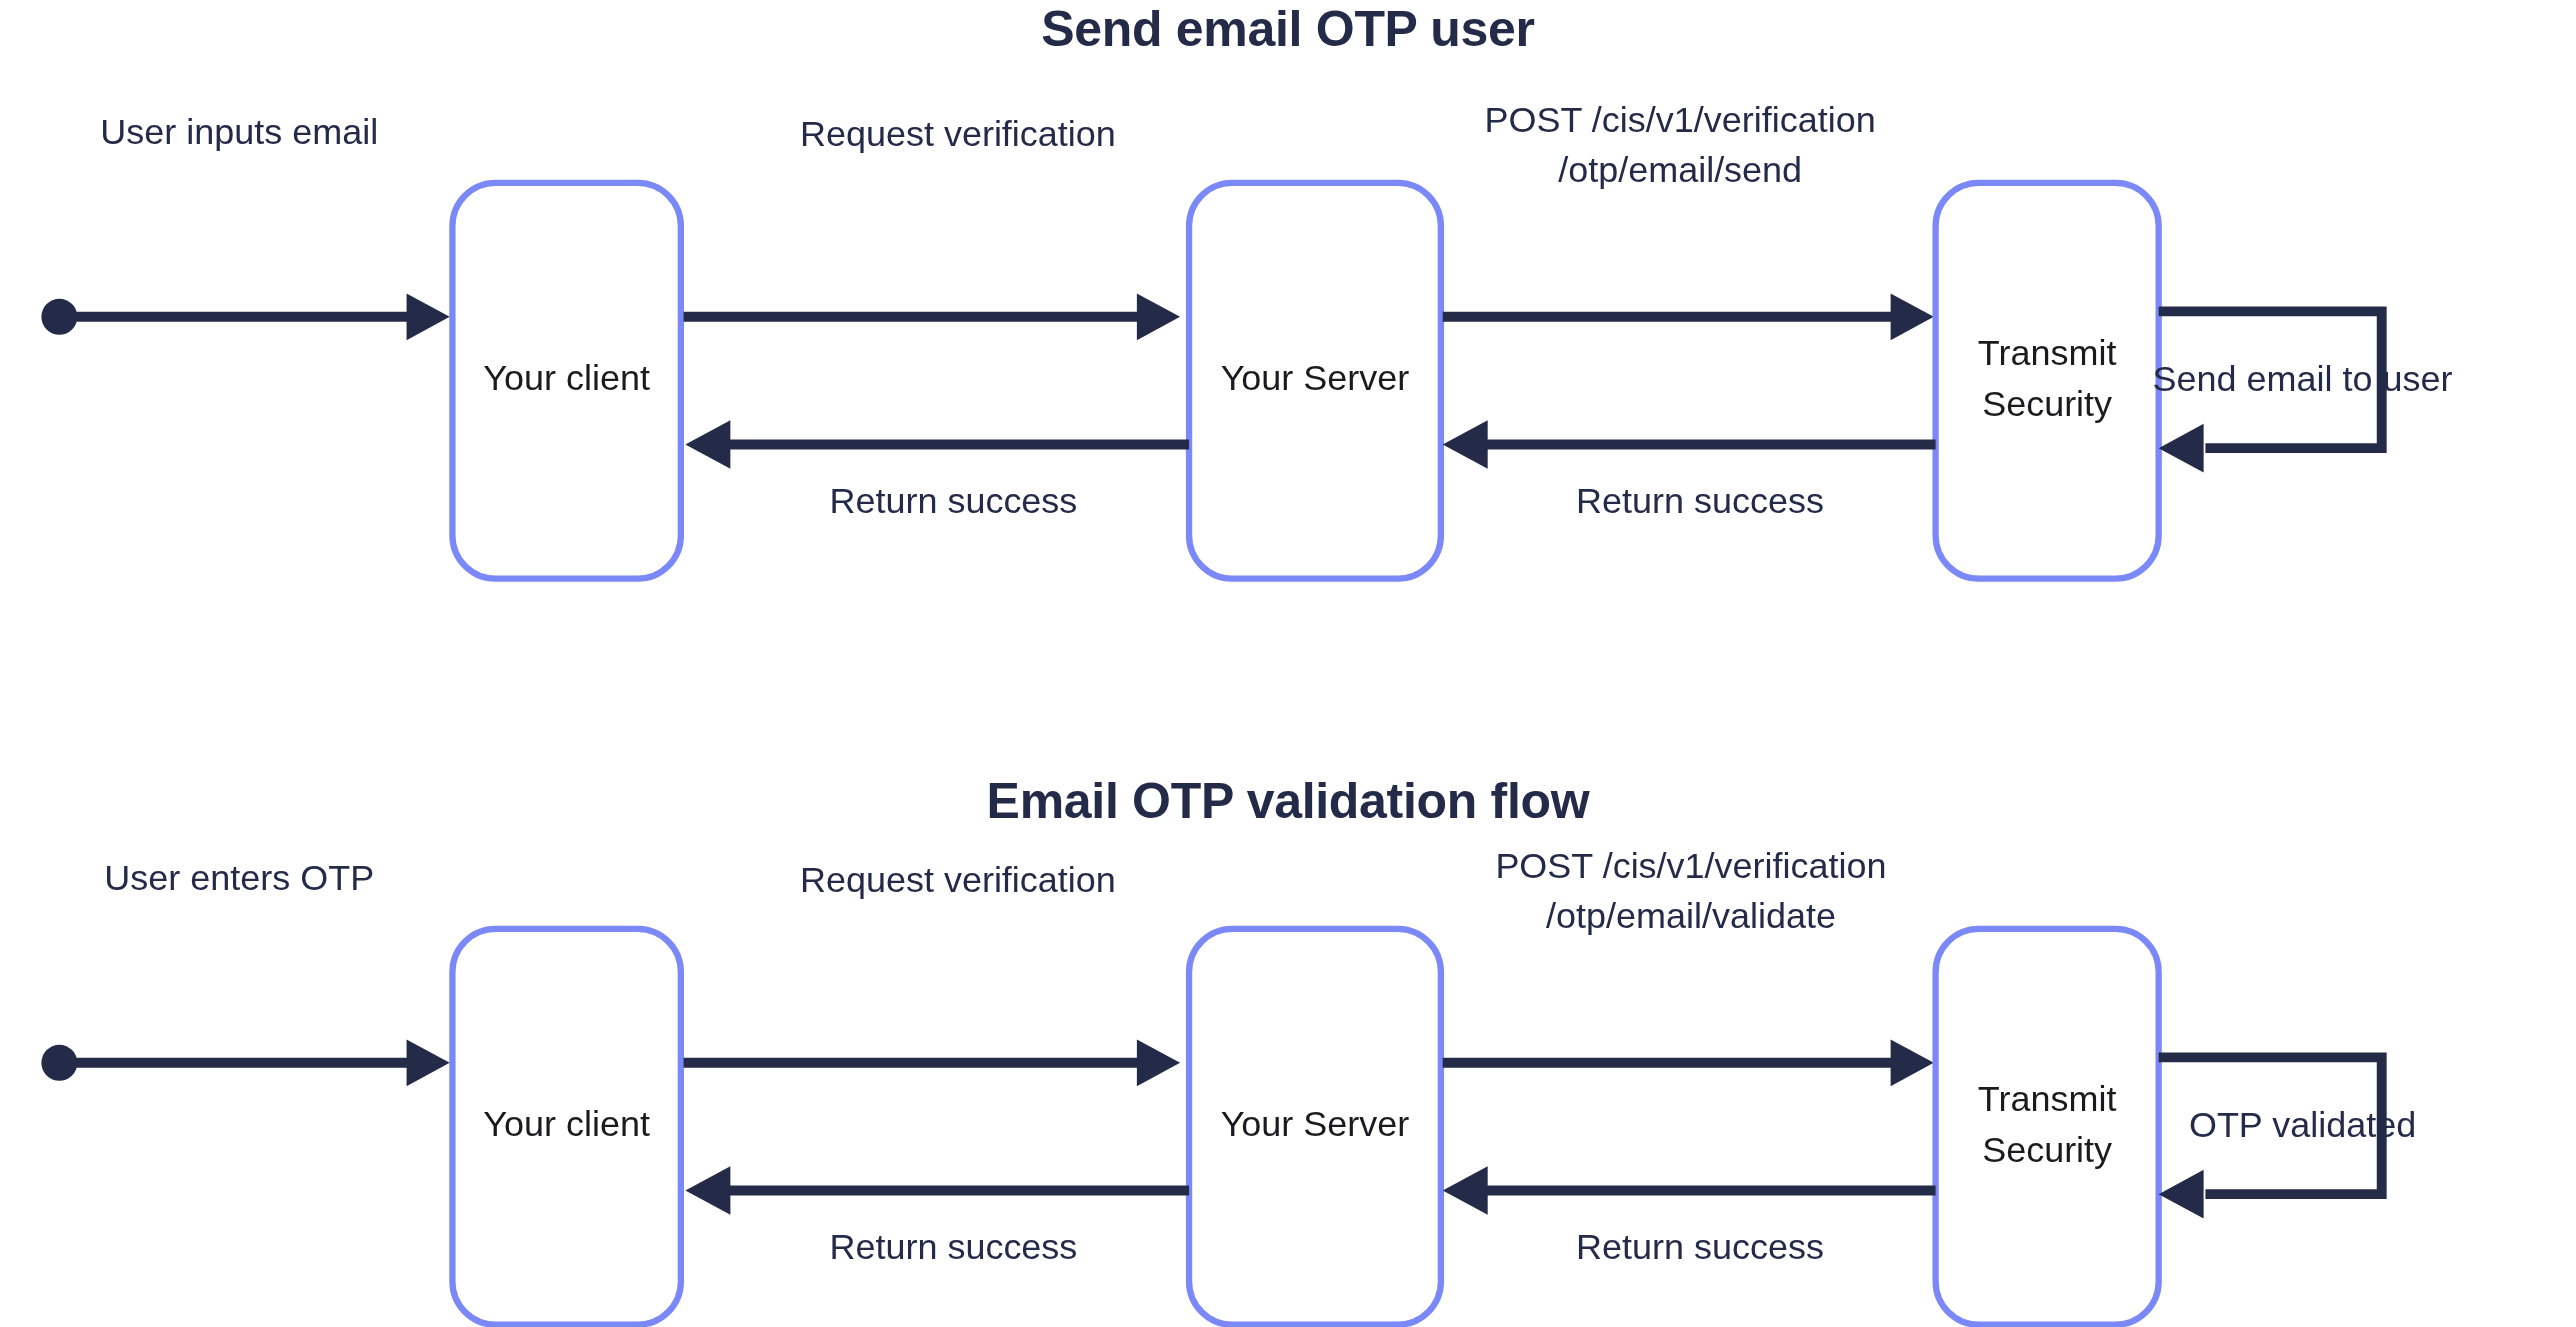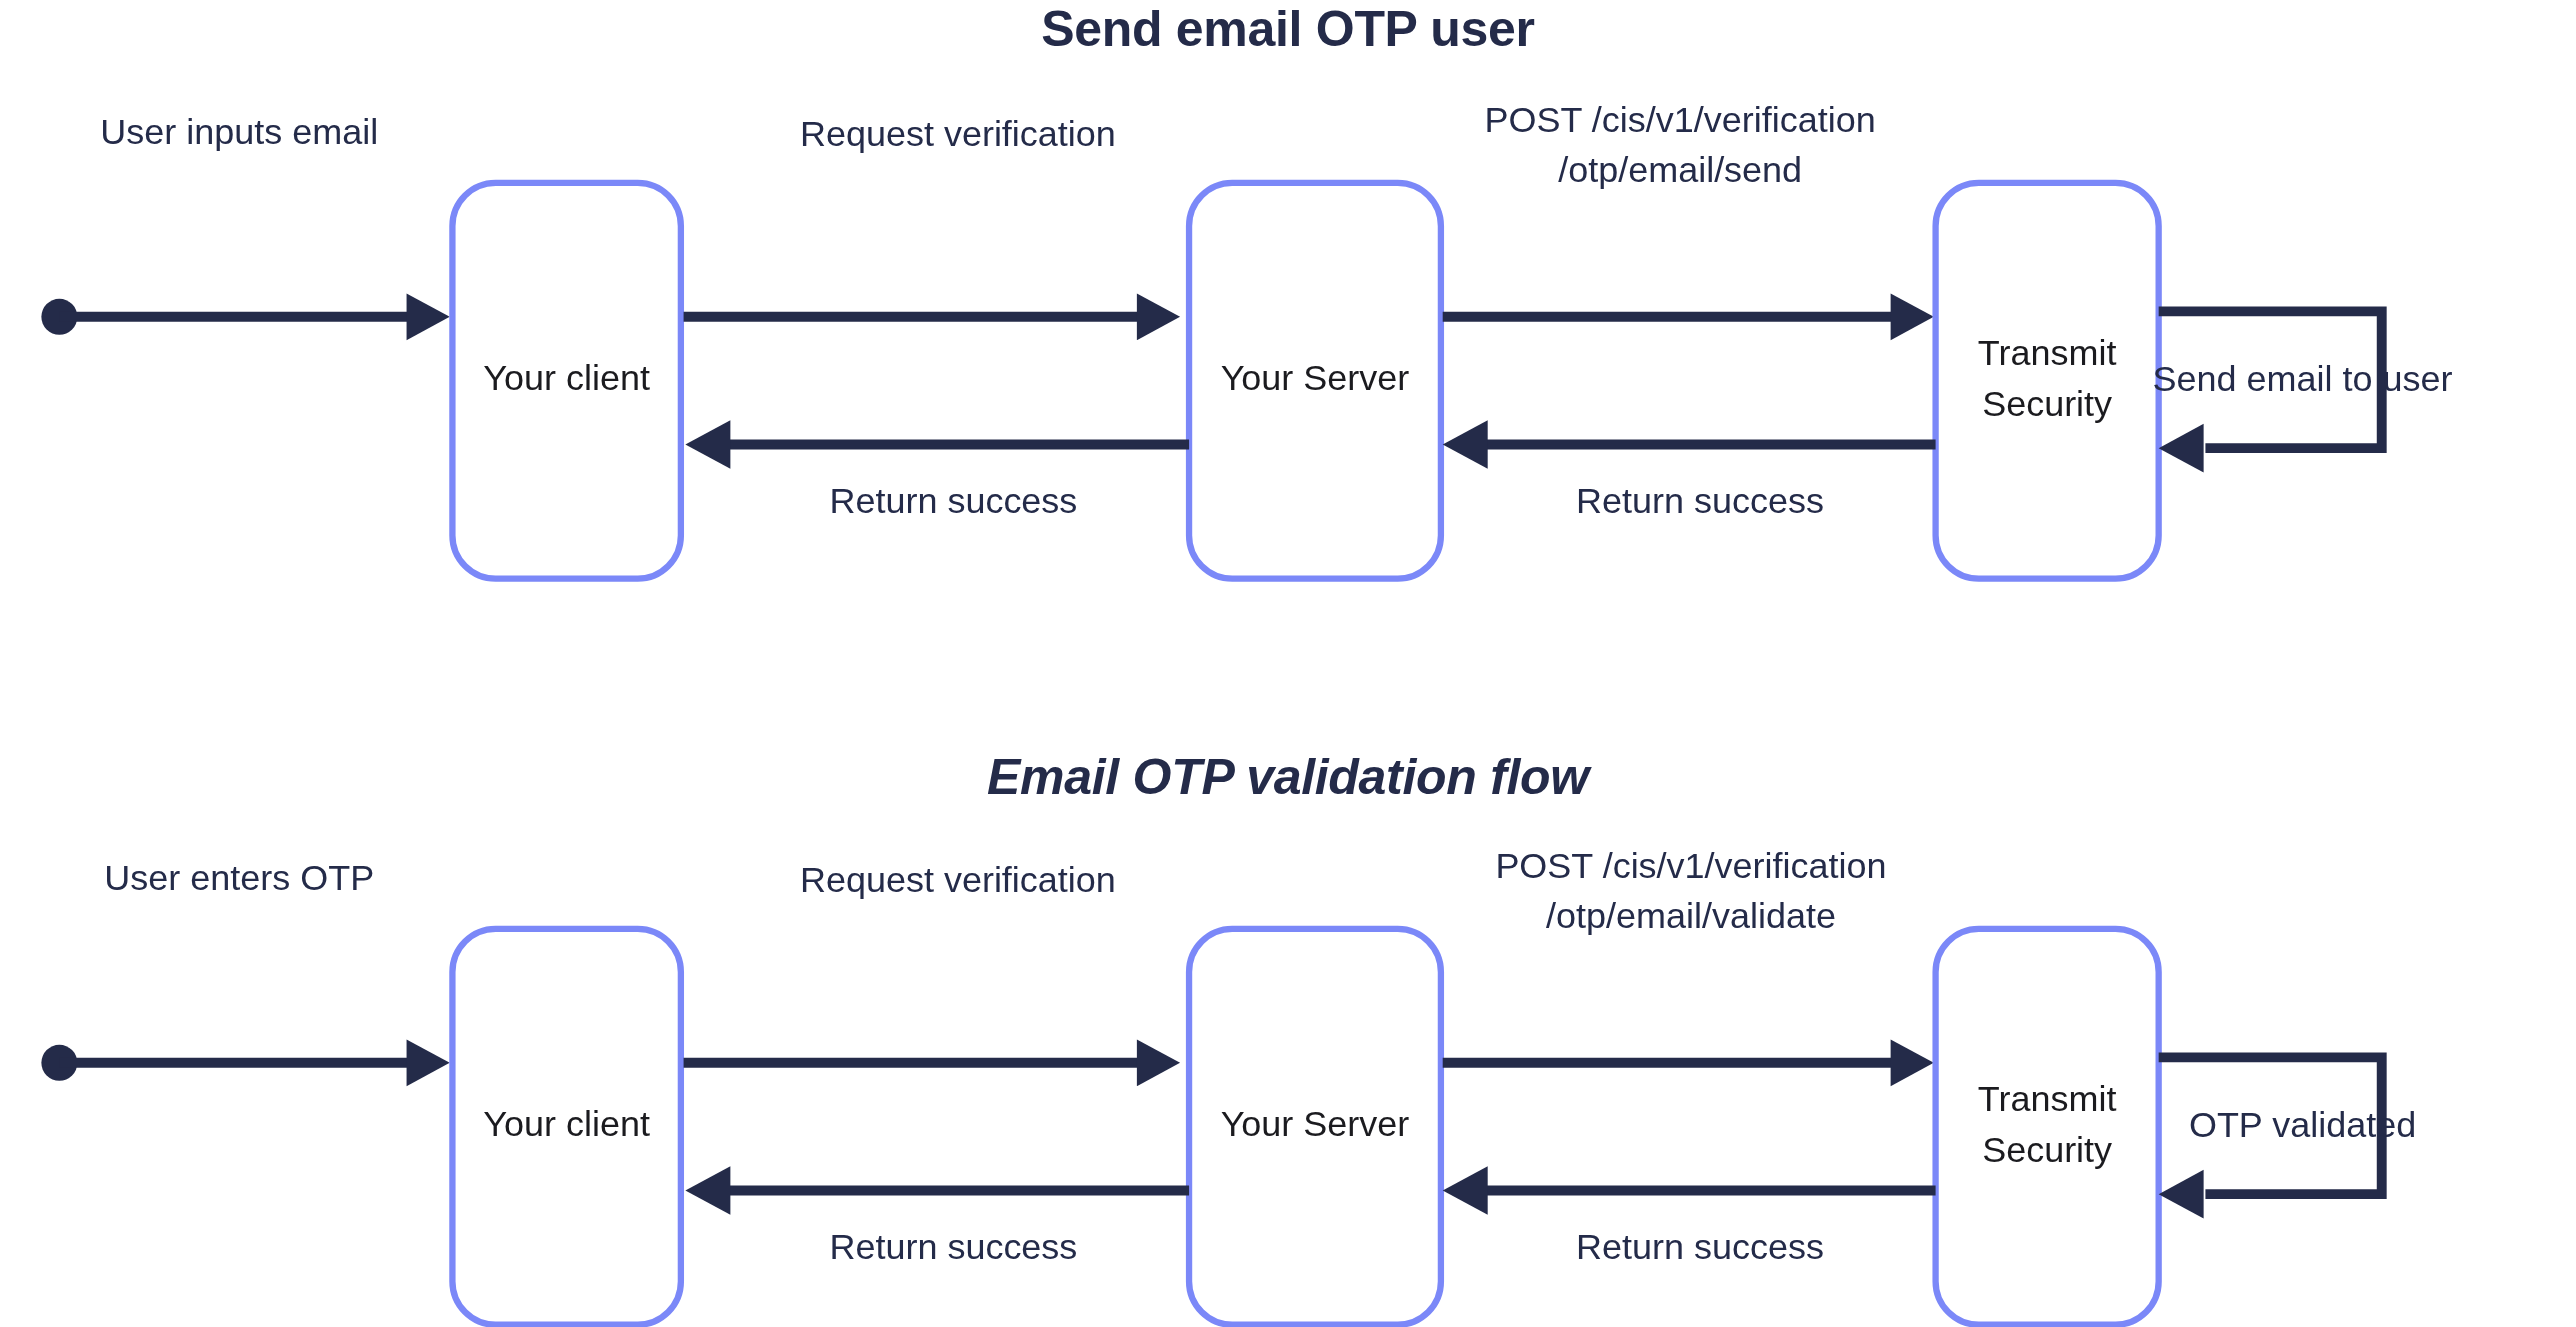--- a/index.html
+++ b/index.html
@@ -9,21 +9,21 @@
     -webkit-font-smoothing:antialiased;
   }
   .page{position:relative;width:2576px;height:1328px;background:#ffffff;}
 
   .flow-title{
     position:absolute;left:0;width:2576px;text-align:center;
     font-size:50px;font-weight:bold;color:#242b49;
     letter-spacing:-0.3px;white-space:nowrap;
   }
   #title-1{top:0px;}
-  #title-2{top:748px;font-style:italic;}
+  #title-2{top:772px;}
 
   .diagram{position:absolute;left:0;width:2576px;}
   #diagram-1{top:81px;height:540px;}
   #diagram-2{top:845px;height:482px;}
 
   svg{display:block;overflow:visible;}
 
   .node-box{
     fill:#ffffff;stroke:#7b88f8;stroke-width:7;
   }

